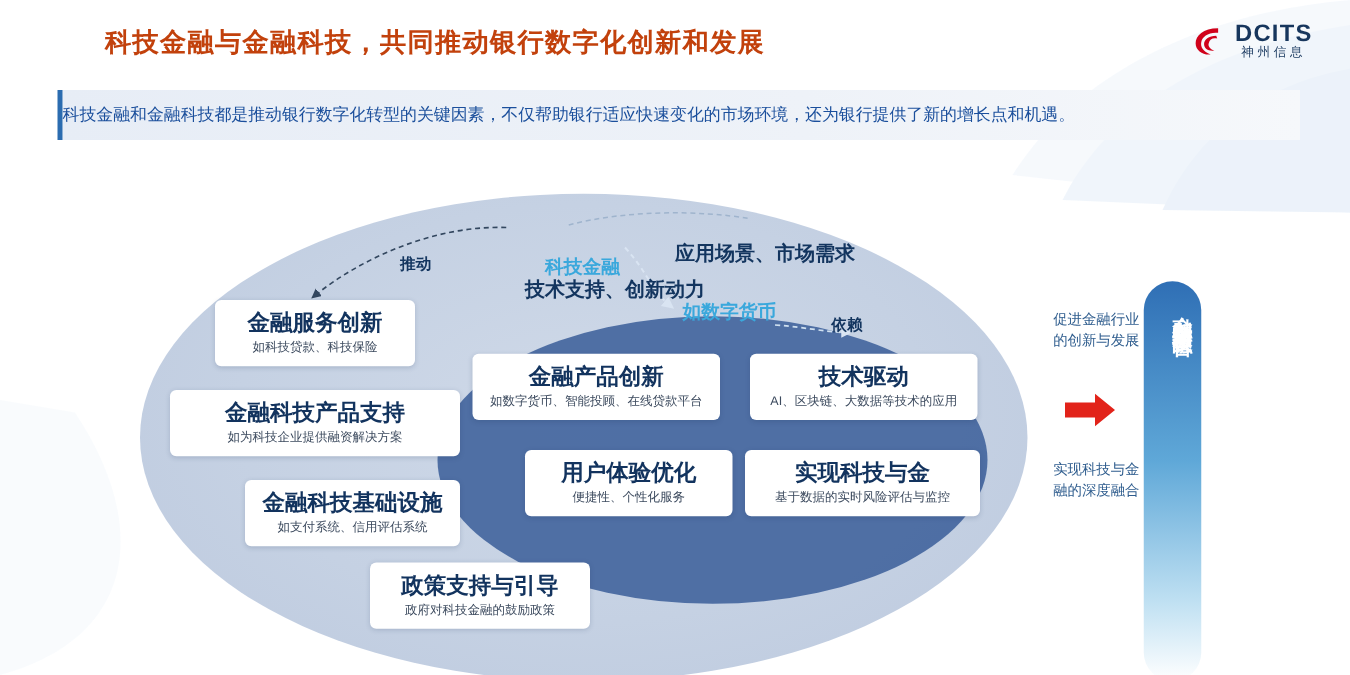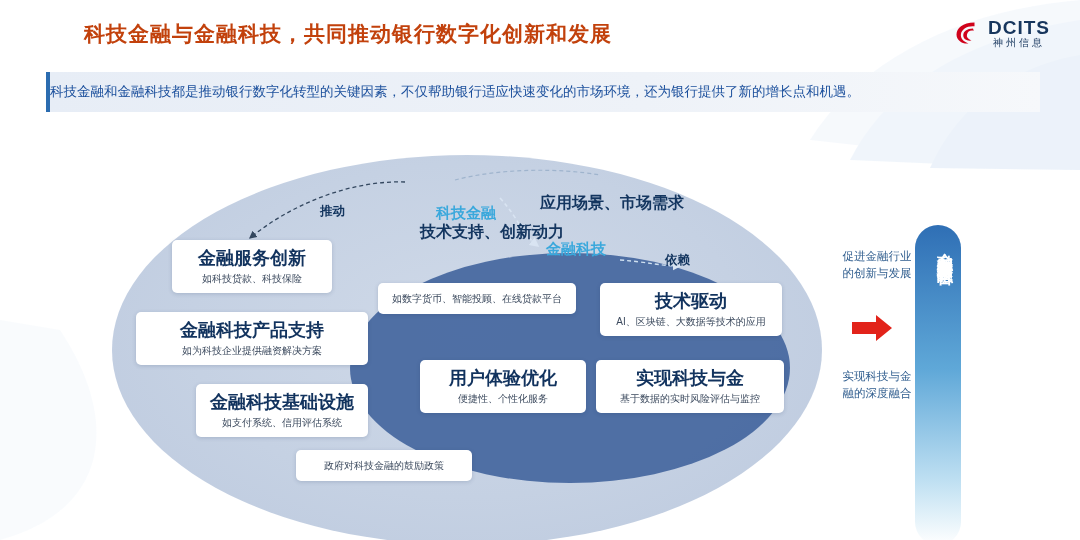--- a/index.html
+++ b/index.html
@@ -137,43 +137,45 @@
         <path d="M0,0 L6,3 L0,6 z" fill="#d9e4f2"></path>
       </marker>
     </defs>
     <path d="M405 62 C350 60 290 85 250 118" stroke="#33475f" stroke-width="1.3" fill="none" stroke-dasharray="4 3" marker-end="url(#ah)"></path>
     <path d="M500 78 C520 100 520 112 538 126" stroke="#d9e4f2" stroke-width="1.6" fill="none" stroke-dasharray="4 3" marker-end="url(#ah2)"></path>
     <path d="M620 140 C648 142 660 146 680 146" stroke="#cfe0f0" stroke-width="1.4" fill="none" stroke-dasharray="4 3" marker-end="url(#ah2)"></path>
     <path d="M455 60 C500 48 560 48 600 55" stroke="#9fb4cd" stroke-width="1.2" fill="none" stroke-dasharray="4 3"></path>
   </svg>
 
   <div class="lbl lbl-tech-fin" style="left:436px;top:48px;margin-top:36px;">科技金融</div>
-  <div class="lbl lbl-fin-tech" style="left:546px;top:120px;">金融科技</div>
+  <div class="lbl lbl-fin-tech" style="left:546px;top:120px;">如数字货币</div>
   <div class="lbl lbl-dark" style="left:320px;top:83px;">推动</div>
   <div class="lbl lbl-dark" style="left:665px;top:132px;">依赖</div>
   <div class="lbl lbl-mid" style="left:540px;top:73px;font-weight:bold;color:#13355f;">应用场景、市场需求</div>
   <div class="lbl lbl-mid" style="left:420px;top:102px;font-weight:bold;color:#13355f;">技术支持、创新动力</div>
 
   <div class="card" style="left:172px;top:120px;width:160px;">
     <div class="h">金融服务创新</div>
     <div class="s">如科技贷款、科技保险</div>
   </div>
   <div class="card" style="left:136px;top:192px;width:232px;">
     <div class="h">金融科技产品支持</div>
     <div class="s">如为科技企业提供融资解决方案</div>
   </div>
   <div class="card" style="left:196px;top:264px;width:172px;">
     <div class="h">金融科技基础设施</div>
     <div class="s">如支付系统、信用评估系统</div>
   </div>
   <div class="card" style="left:296px;top:330px;width:176px;">
+    <div class="h">政策支持与引导</div>
     <div class="s">政府对科技金融的鼓励政策</div>
   </div>
 
   <div class="card" style="left:378px;top:163px;width:198px;">
+    <div class="h">金融产品创新</div>
     <div class="s">如数字货币、智能投顾、在线贷款平台</div>
   </div>
   <div class="card" style="left:600px;top:163px;width:182px;">
     <div class="h">技术驱动</div>
     <div class="s">AI、区块链、大数据等技术的应用</div>
   </div>
   <div class="card" style="left:420px;top:240px;width:166px;">
     <div class="h">用户体验优化</div>
     <div class="s">便捷性、个性化服务</div>
   </div>

